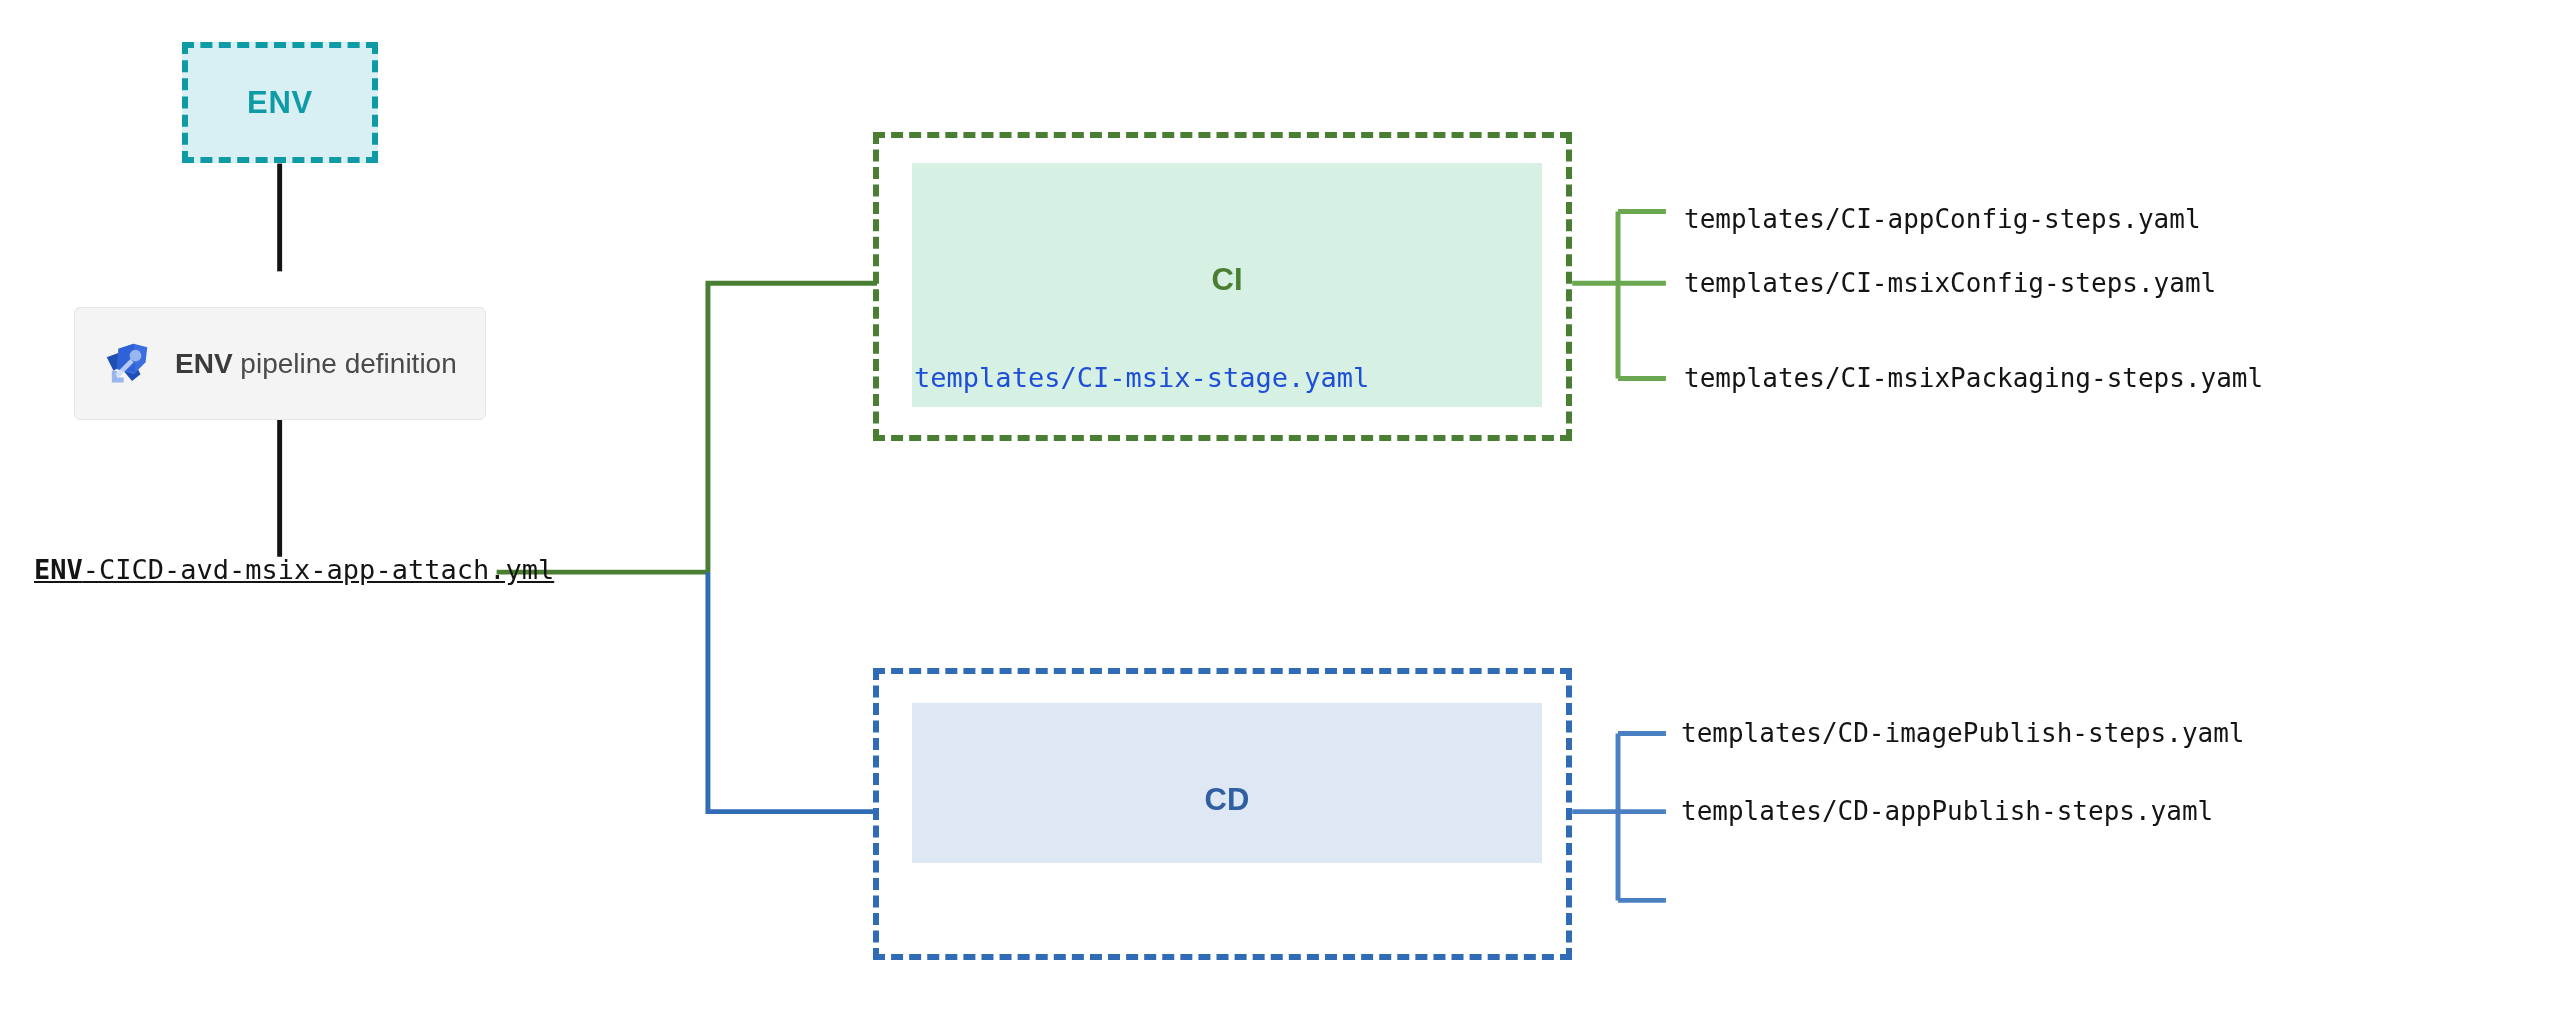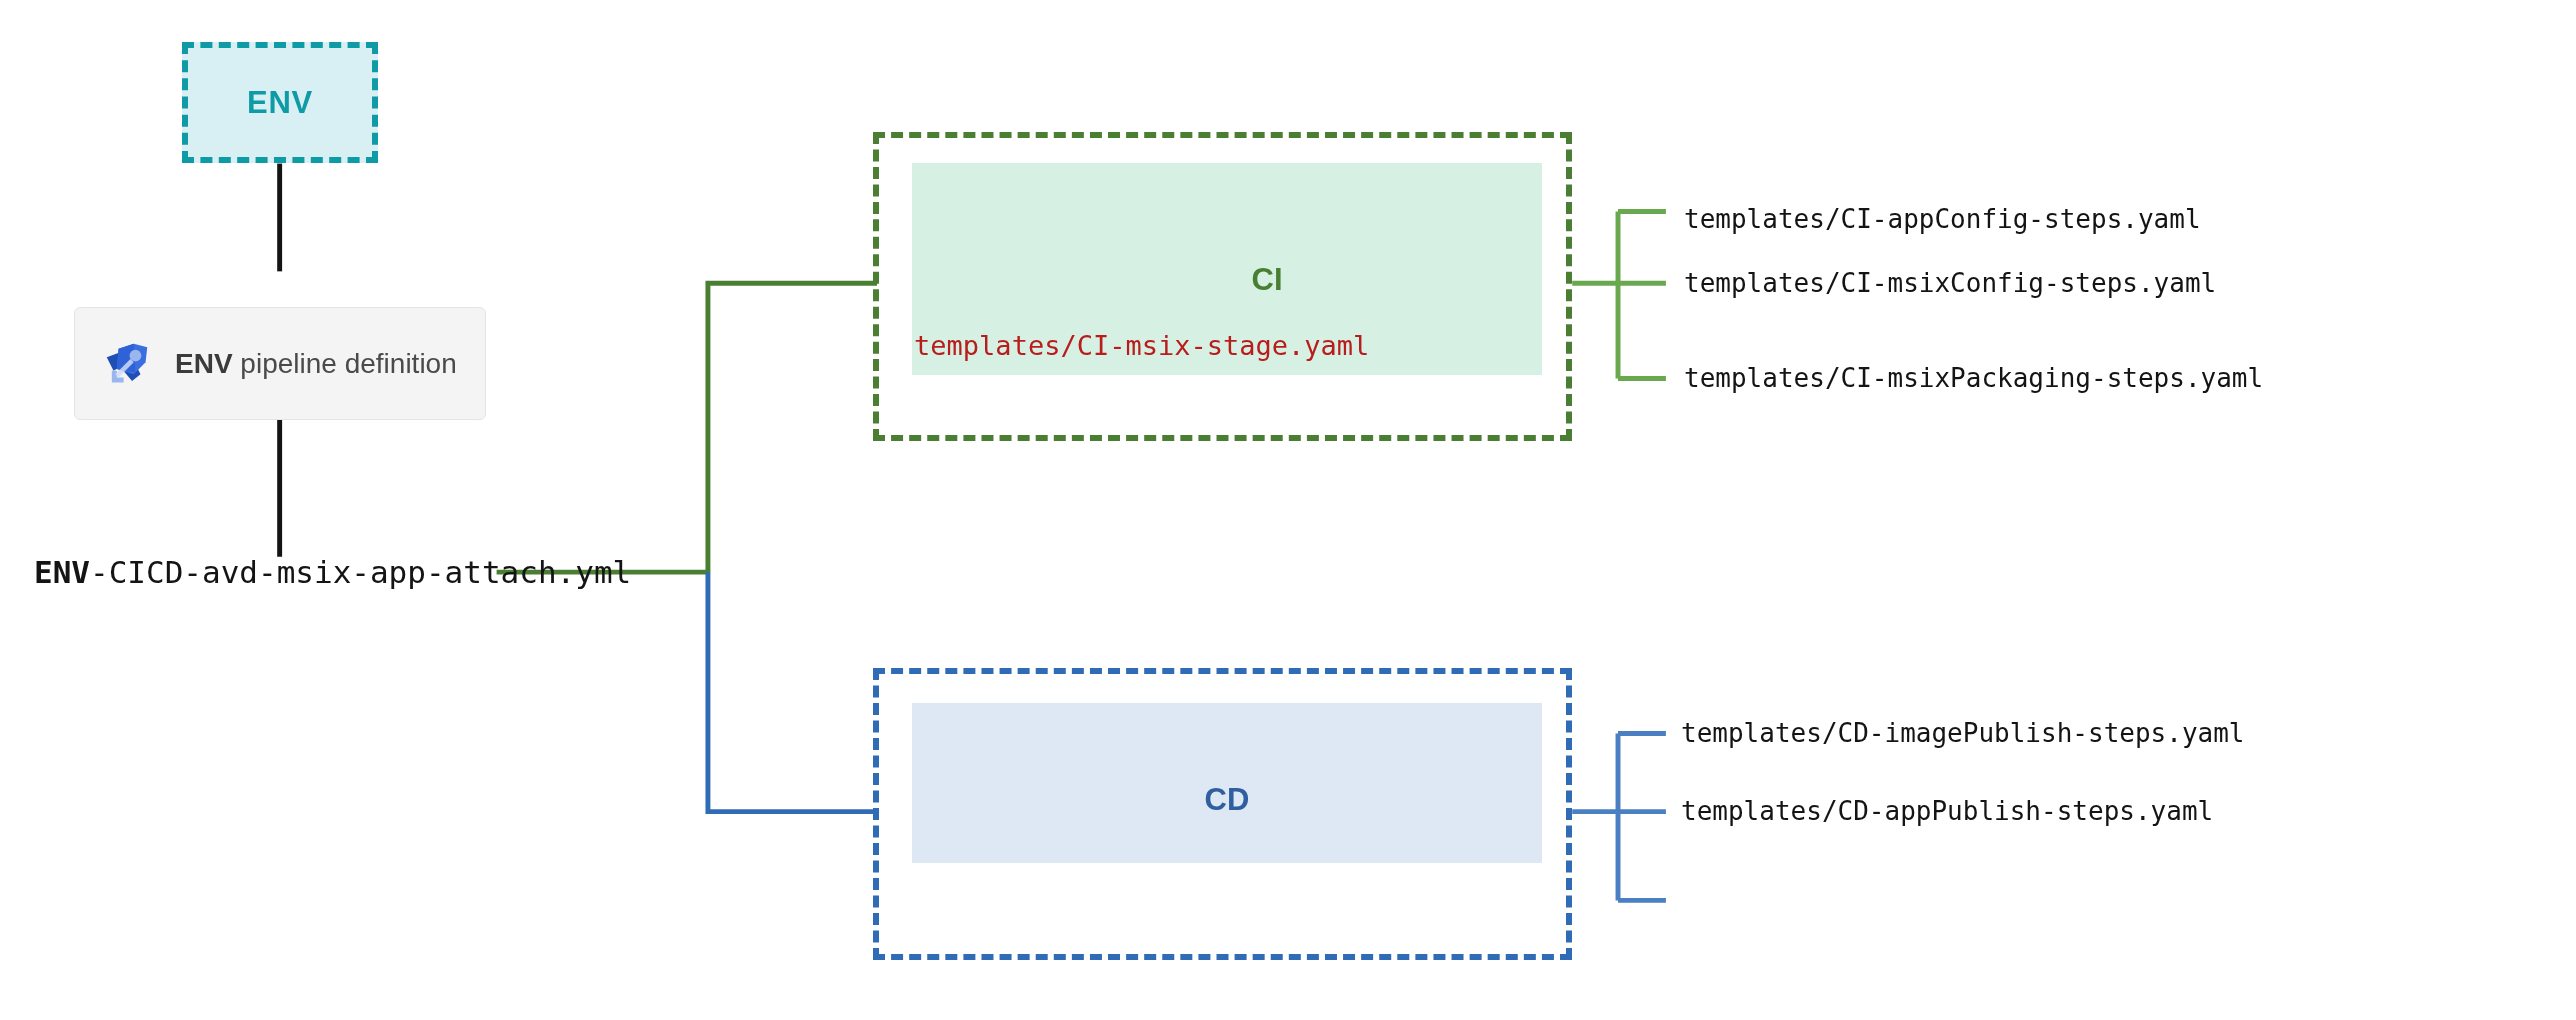--- a/index.html
+++ b/index.html
@@ -18,38 +18,38 @@
   
   .pipe-card{position:absolute;left:74px;top:271px;width:412px;height:113px;
              background:#f4f4f4;border:0.7px solid #e4e4e4;border-radius:6.3px;
              box-sizing:border-box;display:flex;align-items:center;
              padding-left:25px;gap:21px;margin-top:36px;}
   .pipe-card-text{font-size:28px;color:#4a4a4a;white-space:nowrap;}
   .pipe-card-text b{color:#3b3b3b;font-weight:bold;}
   .rocket{width:54px;height:54px;display:block;flex:0 0 auto;}
 
   
-  .root-yml{position:absolute;left:34px;top:554px;font-size:31px;color:#141414;
-            font-family:"DejaVu Sans Mono", monospace;white-space:nowrap;}
+  .root-yml{position:absolute;left:34px;top:554px;font-size:27px;color:#141414;
+            font-family:"DejaVu Sans Mono", monospace;white-space:nowrap;text-decoration:underline;}
   .root-yml b{font-weight:bold;}
 
   
   .stage-outer{position:absolute;box-sizing:border-box;background:transparent;}
   .stage-outer.ci{left:873px;top:132px;width:699px;height:309px;border:6.3px dashed #4a7f33;}
   .stage-outer.cd{left:873px;top:668px;width:699px;height:292px;border:6.3px dashed #2f6cb5;}
 
   .stage-inner{position:absolute;box-sizing:border-box;}
-  .stage-inner.ci{left:912px;top:163px;width:630px;height:212px;background:#d6f1e3;padding-left:40px;}
+  .stage-inner.ci{left:912px;top:163px;width:630px;height:244px;background:#d6f1e3;}
   .stage-inner.cd{left:912px;top:703px;width:630px;height:160px;background:#dee7f4;}
 
   .stage-title{position:absolute;width:100%;text-align:center;font-size:31px;font-weight:bold;}
   .stage-title.ci{top:99px;color:#4a7f33;}
   .stage-title.cd{top:79px;color:#2f5fa0;}
 
-  .stage-file{position:absolute;left:2.1px;bottom:14px;font-size:27px;color:#b91c1c;
+  .stage-file{position:absolute;left:2.1px;bottom:14px;font-size:27px;color:#1d4ed8;
               font-family:"DejaVu Sans Mono", monospace;white-space:nowrap;}
 
   
   .leaf{position:absolute;font-size:26px;color:#141414;
         font-family:"DejaVu Sans Mono", monospace;white-space:nowrap;
         transform:translateY(-50%);}
 </style>
 </head>
 <body>
 

